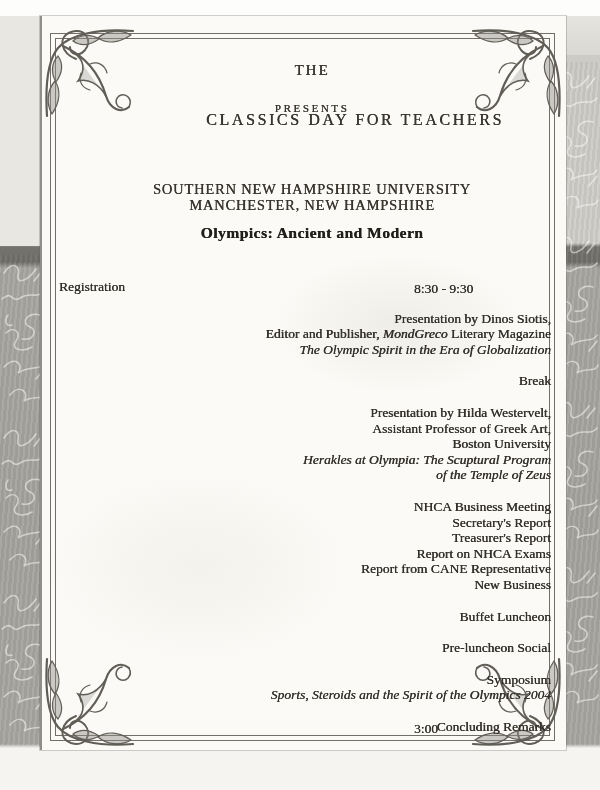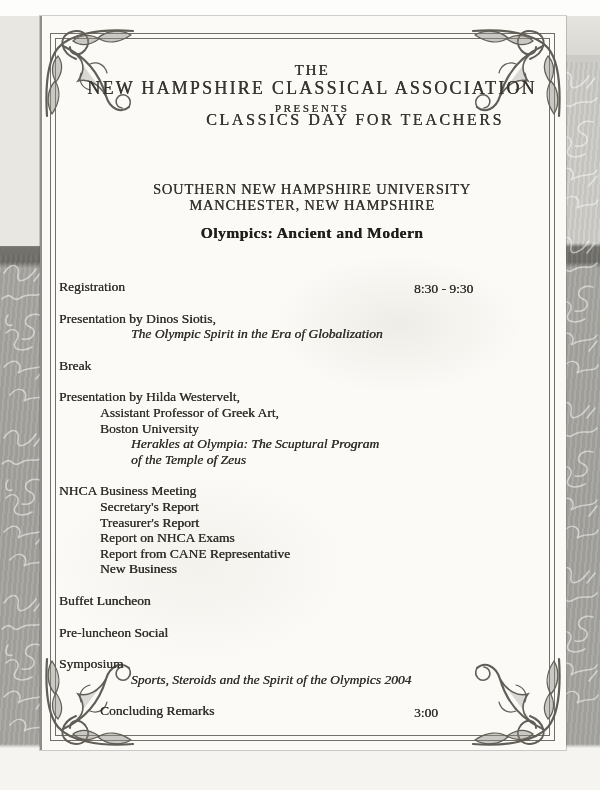--- a/index.html
+++ b/index.html
@@ -73,21 +73,21 @@
                 letter-spacing: 0.5px; color: #211f1a; }
 
   
   .schedule {
     position: absolute; left: 17px; top: 240px; width: 492px;
     color: #34312b; font-size: 13.5px;
     text-shadow: 0.35px 0 0 currentColor;
     margin-top: 23px;
   }
   .event { position: relative; }
-  .event + .event { margin-top: 16px; }
+  .event + .event { margin-top: 16px; text-align: right; }
   .event:first-child { margin-bottom: 9px; }
   .line { line-height: 15.6px; white-space: nowrap; }
   .indent-1 { margin-left: 41px; }
   .indent-2 { margin-left: 72px; }
   .italic { font-style: italic; }
   .time { position: absolute; left: 355px; top: 2px; }
 </style>
 </head>
 <body>
 
@@ -151,34 +151,34 @@
       <use href="#flourish" width="92" height="92"></use>
     </svg>
   <svg class="corner" id="corner-bl">
       <use href="#flourish" width="92" height="92"></use>
     </svg>
   <svg class="corner" id="corner-br">
       <use href="#flourish" width="92" height="92"></use>
     </svg>
 
   <div class="hline" id="h-the">THE</div>
-  <div class="hline" id="h-assn">NEW HAMPSHIRE CLASSICAL ASSOCIATION</div>
   <div class="hline" id="h-presents">PRESENTS</div>
   <div class="hline" id="h-event">CLASSICS DAY FOR TEACHERS</div>
   <div class="hline" id="h-venue1">SOUTHERN NEW HAMPSHIRE UNIVERSITY</div>
   <div class="hline" id="h-venue2">MANCHESTER, NEW HAMPSHIRE</div>
   <div class="hline" id="h-theme">Olympics: Ancient and Modern</div>
 
   <div class="schedule">
       <div class="event">
         <div class="line indent-0"><span>Registration</span></div>
         <span class="time">8:30 - 9:30</span>
       </div>
       <div class="event">
         <div class="line indent-0"><span>Presentation by Dinos Siotis,</span></div>
+        <div class="line indent-1"><span>Editor and Publisher, </span><span class="italic">MondGreco</span><span> Literary Magazine</span></div>
         <div class="line indent-2 italic"><span>The Olympic Spirit in the Era of Globalization</span></div>
       </div>
       <div class="event">
         <div class="line indent-0"><span>Break</span></div>
       </div>
       <div class="event">
         <div class="line indent-0"><span>Presentation by Hilda Westervelt,</span></div>
         <div class="line indent-1"><span>Assistant Professor of Greek Art,</span></div>
         <div class="line indent-1"><span>Boston University</span></div>
         <div class="line indent-2 italic"><span>Herakles at Olympia: The Scuptural Program</span></div>

